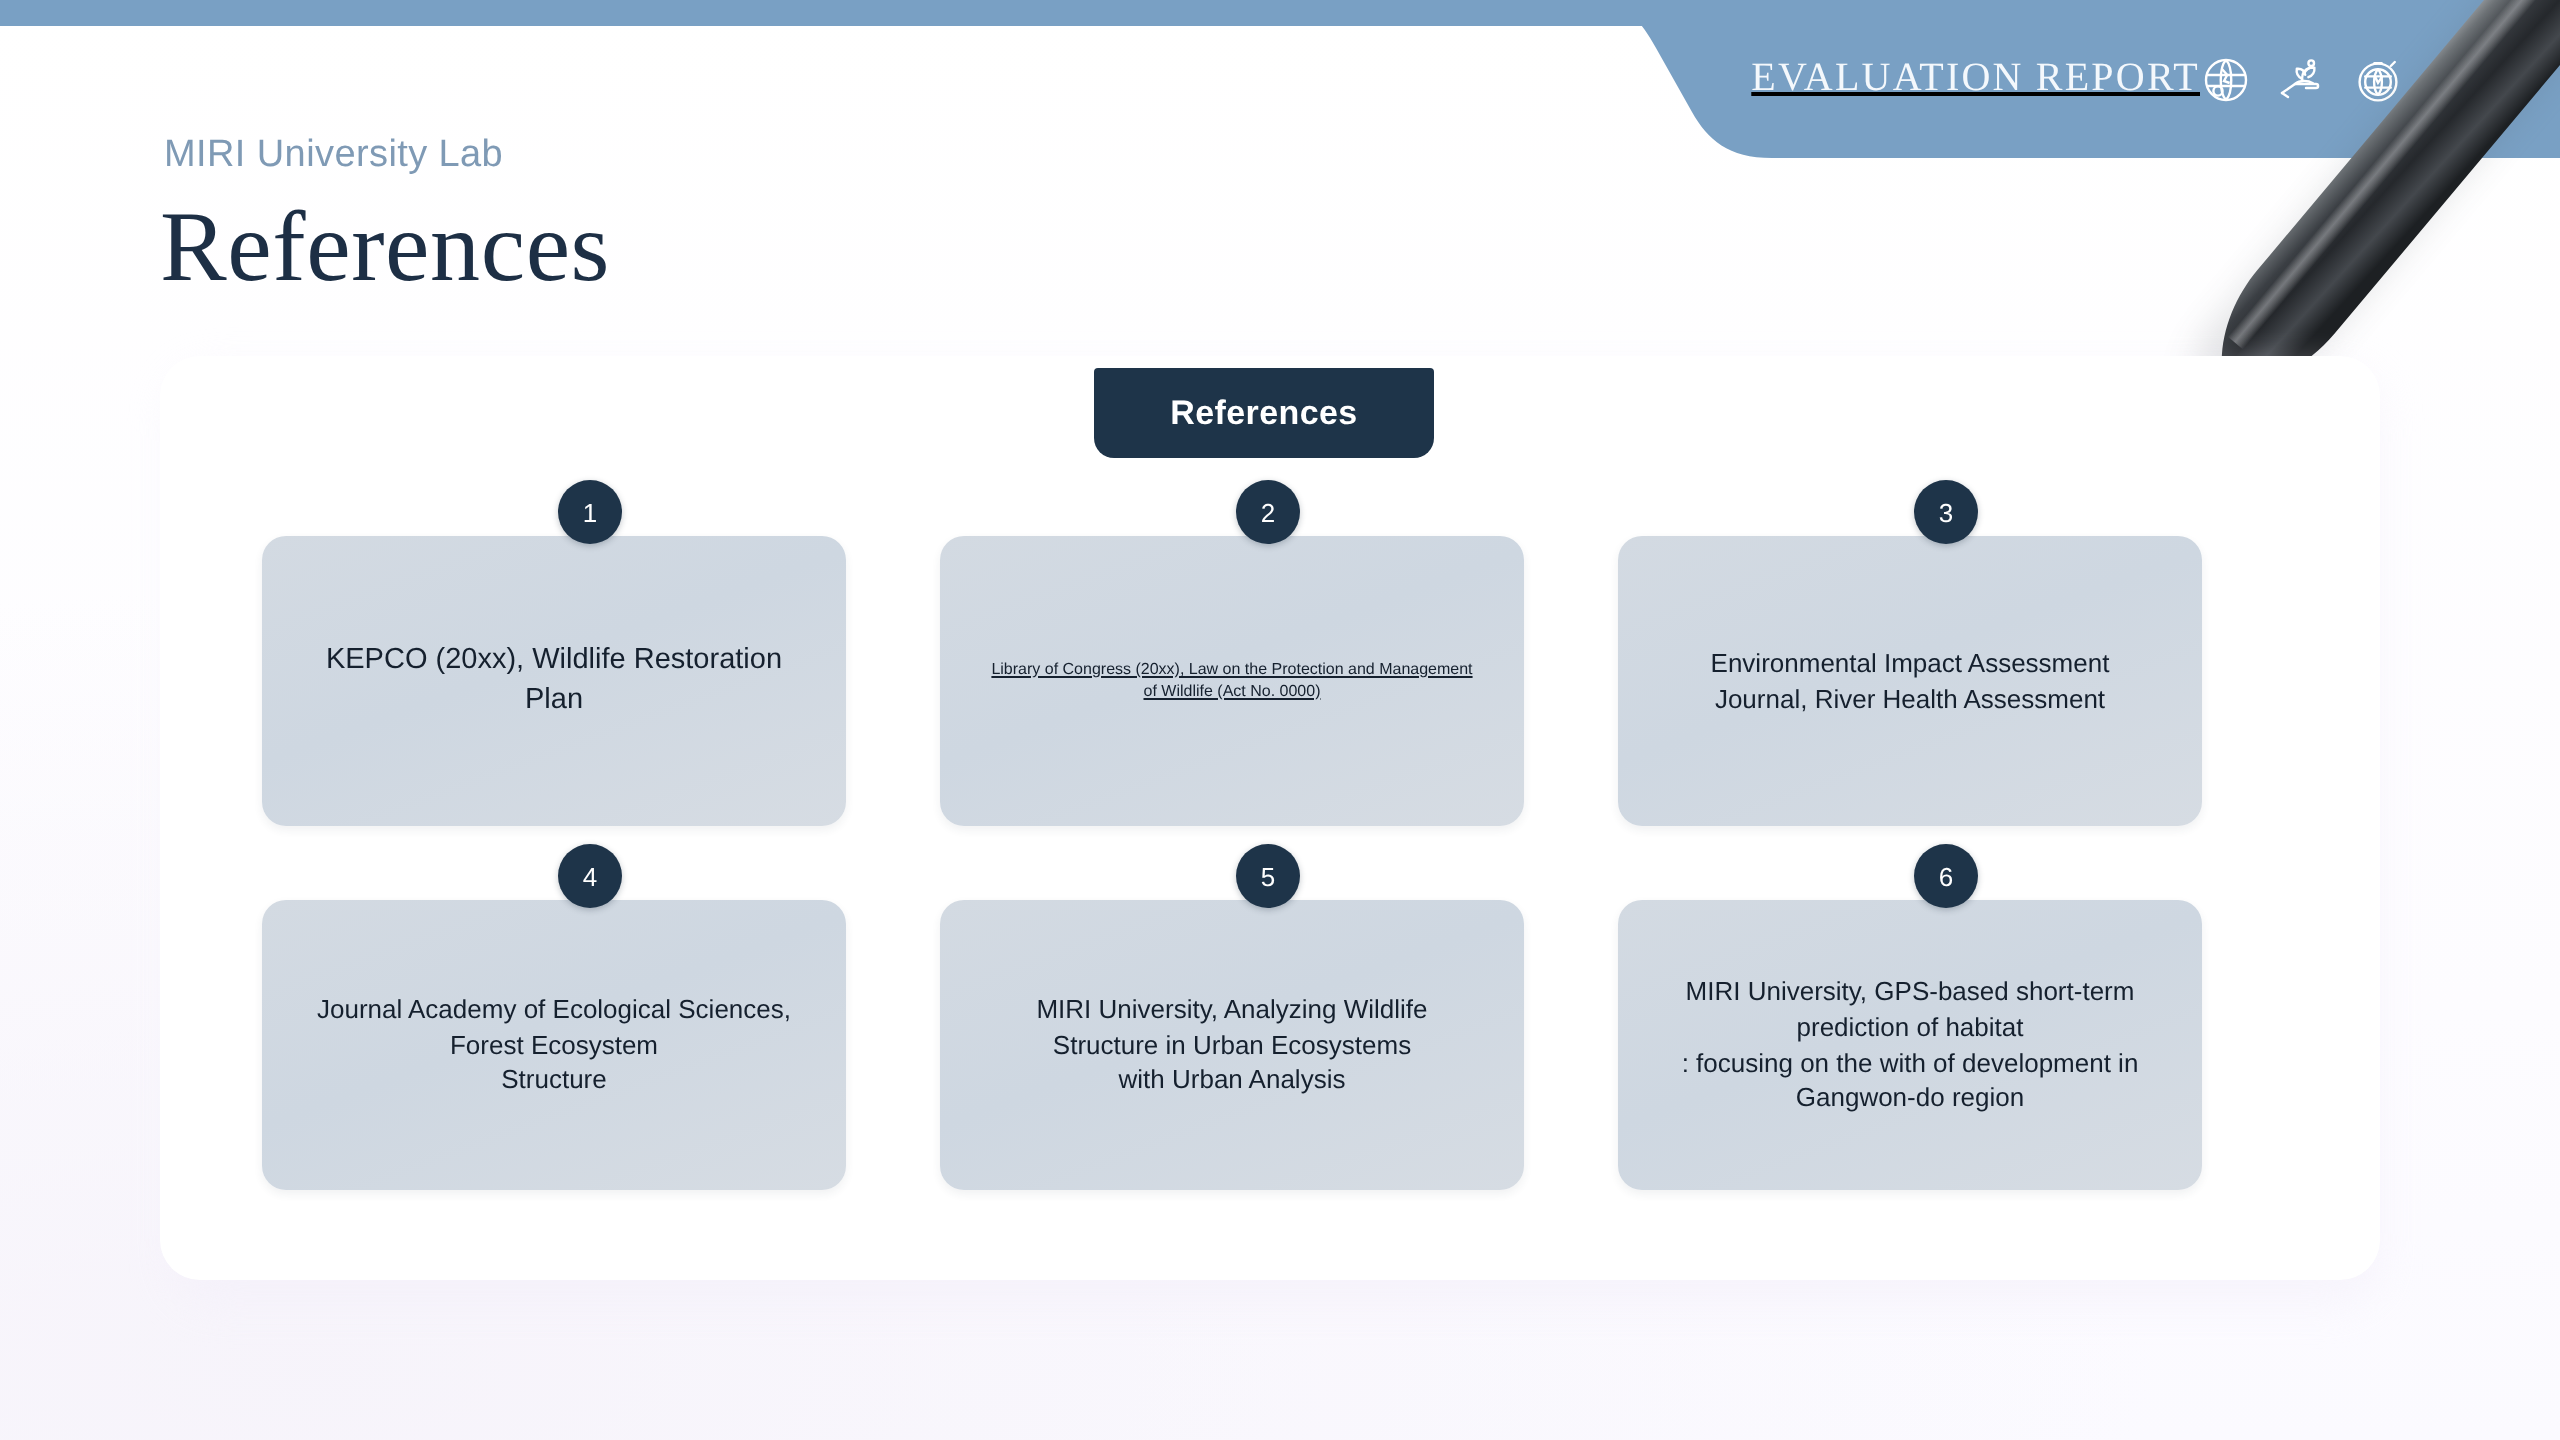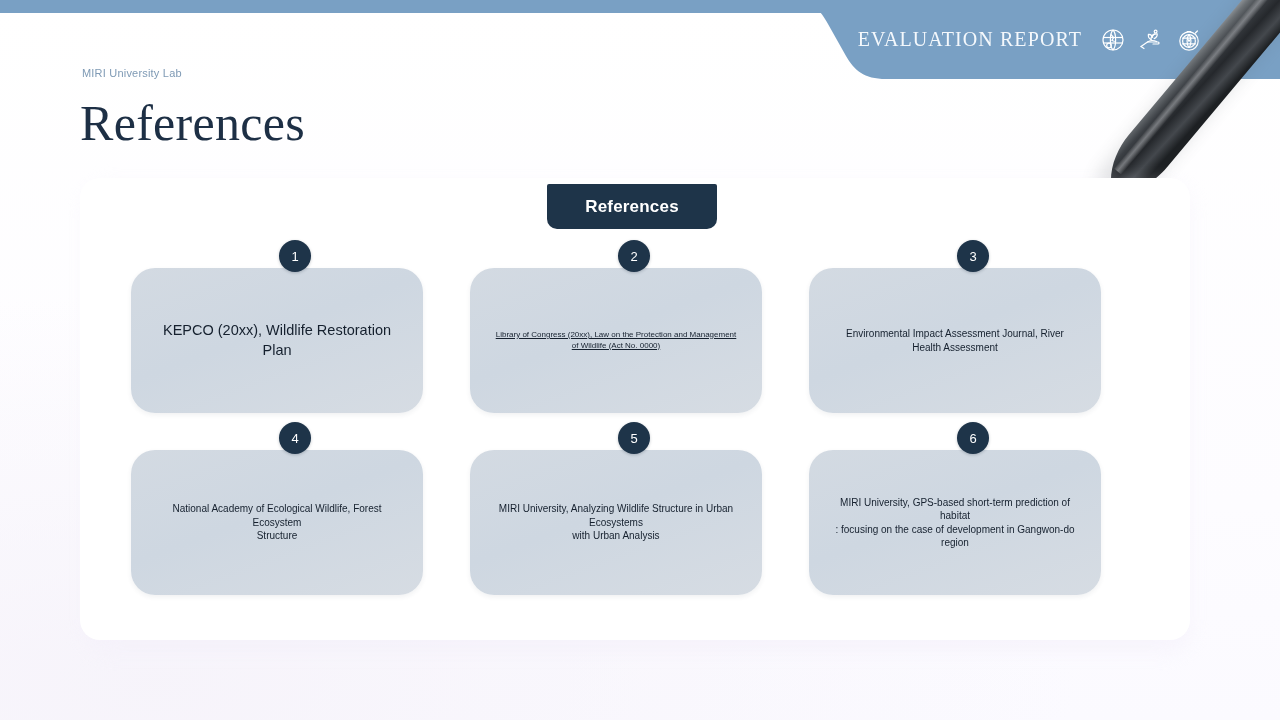--- a/index.html
+++ b/index.html
@@ -52,21 +52,21 @@
   .header-content {
     position: absolute;
     right: 0; top: 0;
     width: 500px;
     height: 79px;
     display: flex;
     align-items: center;
     justify-content: flex-end;
     padding-right: 78px;
     box-sizing: border-box;
-    gap: 18px;
+    text-decoration: underline;
   }
   .eval-title {
     font-family: "Liberation Serif", serif;
     font-size: 20px;
     letter-spacing: 1.1px;
     color: #f4f8fc;
     white-space: nowrap;
   }
   .hdr-icons {
     display: flex;
@@ -83,21 +83,21 @@
     width: 230px;
     height: 280px;
     pointer-events: none;
   }
   .pen-wrap svg { display: block; }
 
   
   .kicker {
     position: absolute;
     left: 82px; top: 67px;
-    font-size: 11px;
+    font-size: 19px;
     color: #7f9ab5;
     letter-spacing: 0.2px;
   }
   .page-title {
     position: absolute;
     left: 80px; top: 98px;
     font-family: "Liberation Serif", serif;
     font-size: 50px;
     line-height: 1;
     color: #1d2f45;
@@ -150,37 +150,37 @@
     row-gap: 37px;
   }
   .card-slot {
     position: relative;
   }
   .card {
     position: absolute;
     left: 0; top: 0;
     width: 292px;
     height: 145px;
-    border-radius: 24px;
+    border-radius: 12px;
     background: linear-gradient(160deg, #d3dae2 0%, #ced7e1 45%, #d6dce3 100%);
     box-shadow: 0 2px 5px rgba(40,55,75,0.07);
     display: flex;
     align-items: center;
     justify-content: center;
     box-sizing: border-box;
     padding: 14px 22px;
   }
   .card-text {
     text-align: center;
     color: #15202e;
     line-height: 1.35;
   }
   .card-text.sz-lg { font-size: 14.5px; }
   .card-text.sz-sm { font-size: 8px; text-decoration: underline; }
-  .card-text.sz-md { font-size: 10px; }
+  .card-text.sz-md { font-size: 13px; }
 
   .num-badge {
     position: absolute;
     top: -28px;
     left: 50%;
     transform: translateX(-50%);
     width: 32px; height: 32px;
     border-radius: 50%;
     background: #1e3449;
     color: #ffffff;
@@ -326,41 +326,41 @@
         <div class="card-text sz-md">
           <div>Environmental Impact Assessment Journal, River Health Assessment</div>
         </div>
       </div>
       <div class="num-badge">3</div>
     </div>
 
     <div class="card-slot">
       <div class="card">
         <div class="card-text sz-md">
-          <div>National Academy of Ecological Wildlife, Forest Ecosystem</div>
+          <div>Journal Academy of Ecological Sciences, Forest Ecosystem</div>
           <div>Structure</div>
         </div>
       </div>
       <div class="num-badge">4</div>
     </div>
 
     <div class="card-slot">
       <div class="card">
         <div class="card-text sz-md">
           <div>MIRI University, Analyzing Wildlife Structure in Urban Ecosystems</div>
           <div>with Urban Analysis</div>
         </div>
       </div>
       <div class="num-badge">5</div>
     </div>
 
     <div class="card-slot">
       <div class="card">
         <div class="card-text sz-md">
           <div>MIRI University, GPS-based short-term prediction of habitat</div>
-          <div>: focusing on the case of development in Gangwon-do region</div>
+          <div>: focusing on the with of development in Gangwon-do region</div>
         </div>
       </div>
       <div class="num-badge">6</div>
     </div>
 
   </div>
 </div>
 
 </body></html>

